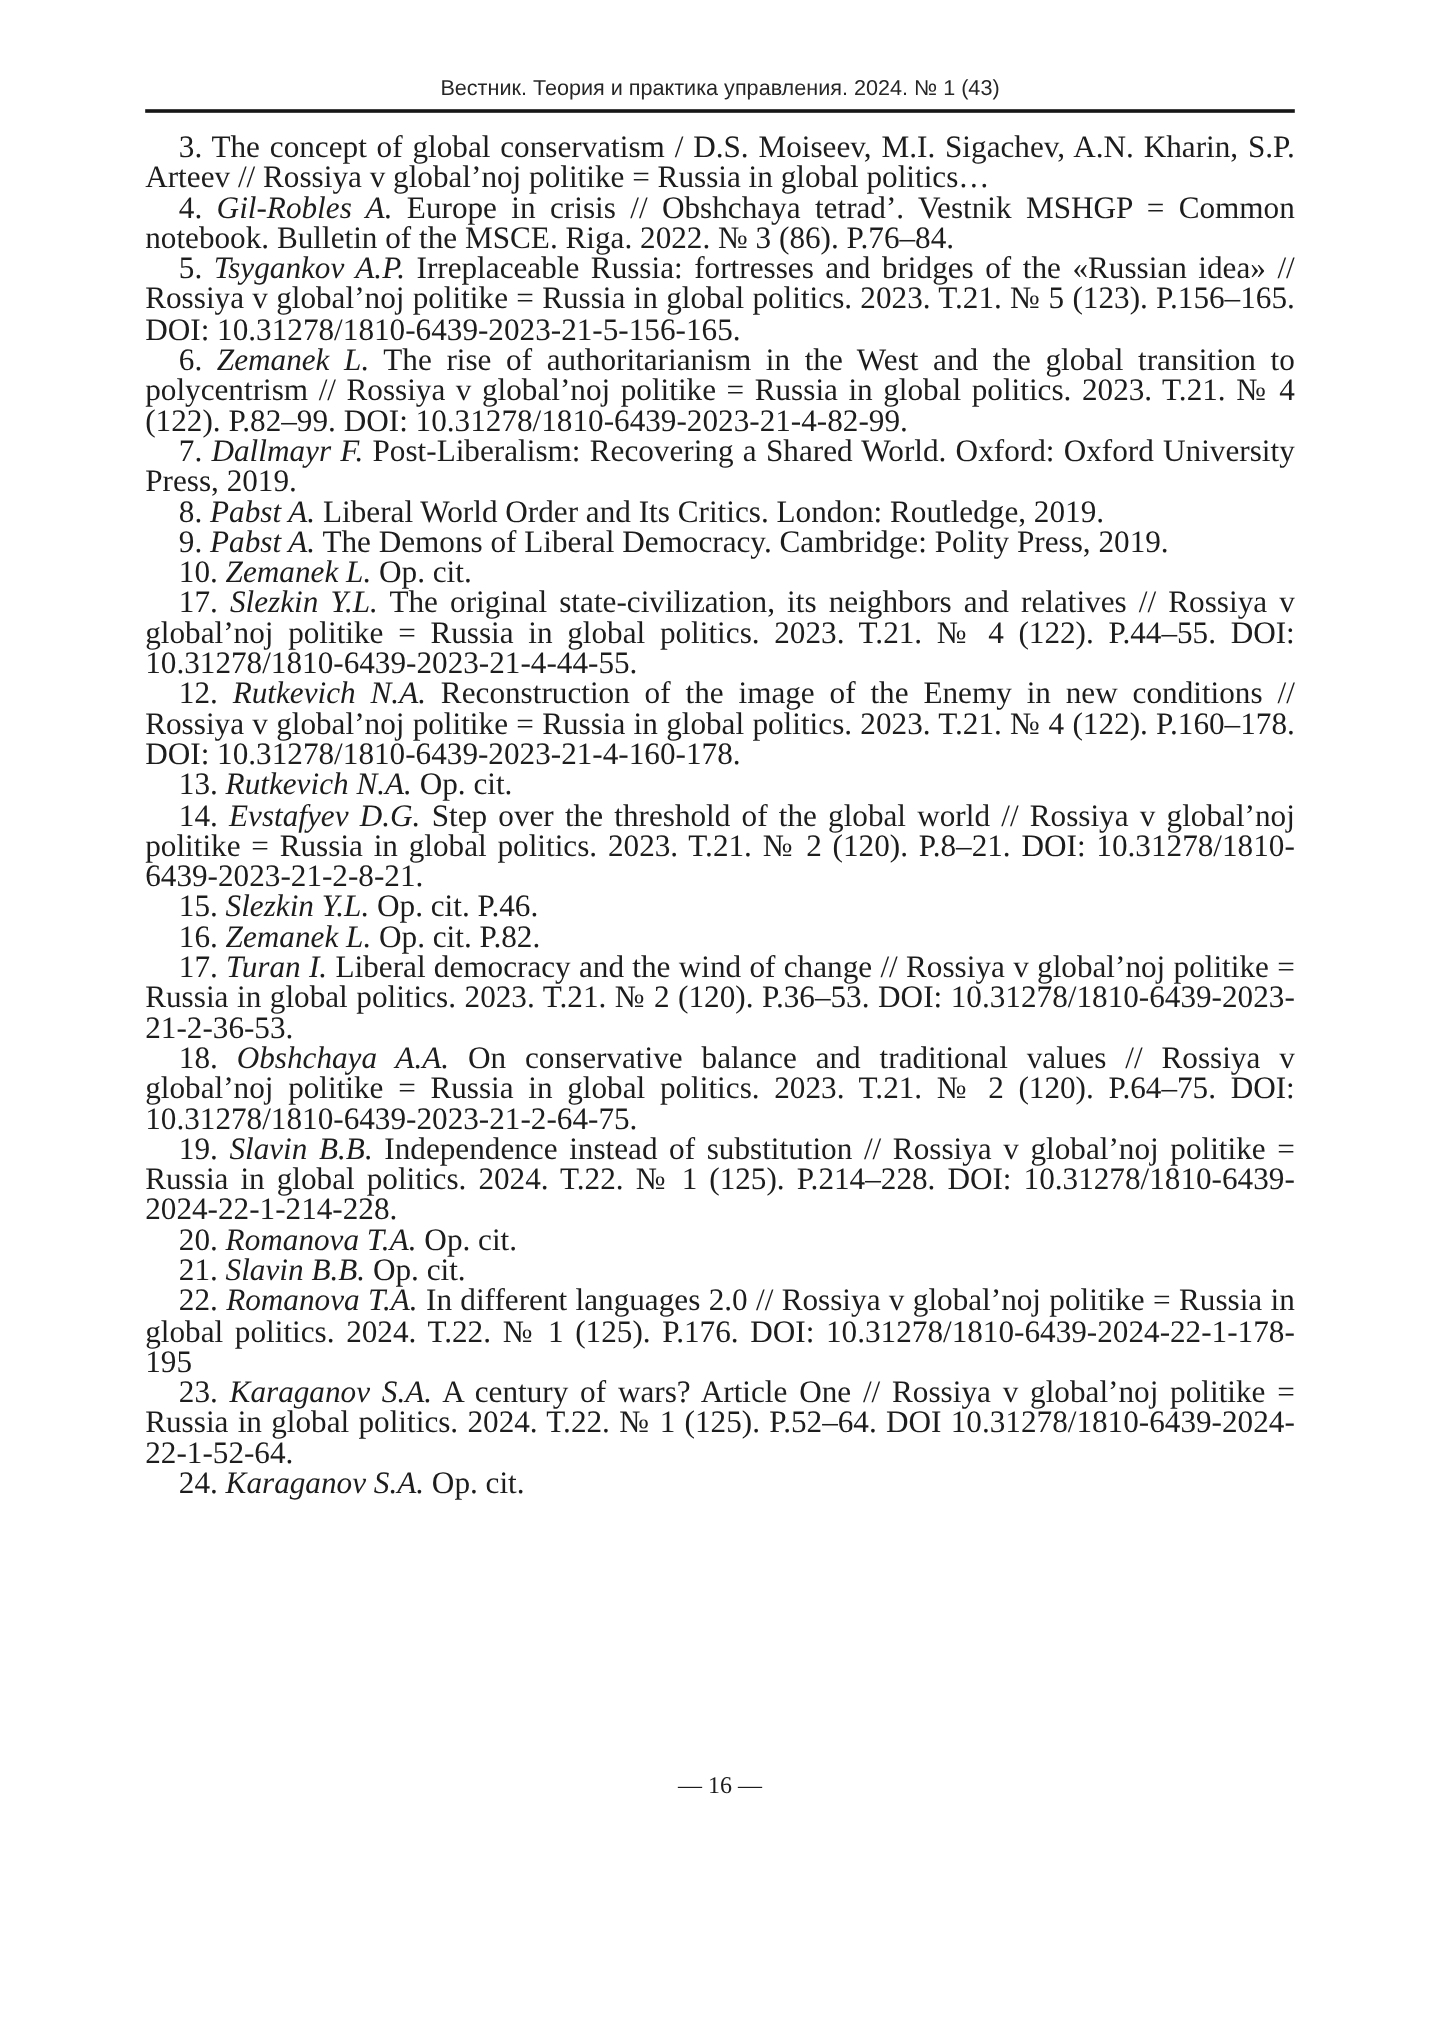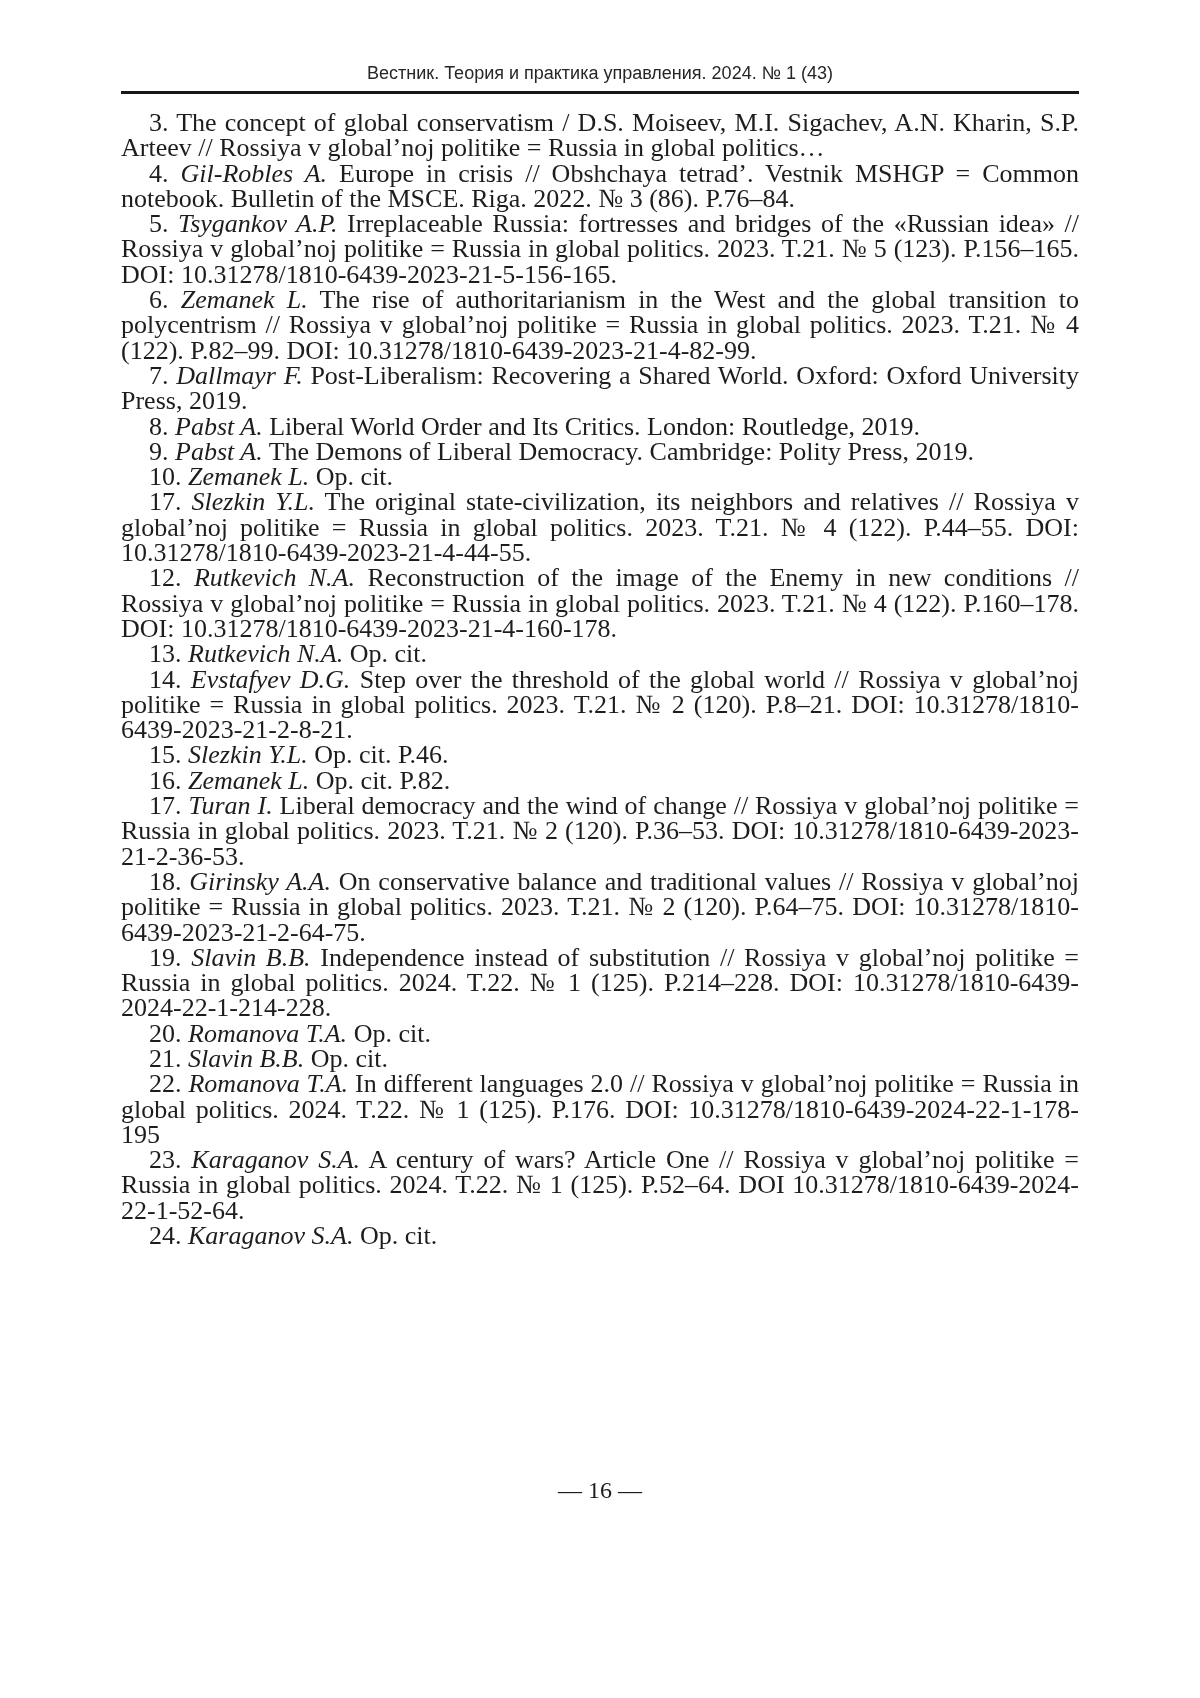--- a/index.html
+++ b/index.html
@@ -50,21 +50,21 @@
     text-indent: 28px;
   }
   .ref .author {
   }
   .page-footer {
     position: absolute;
     top: 1477px;
     left: 0;
     width: 1200px;
     text-align: center;
-    font-size: 24px;
+    font-size: 20px;
     color: #1d1d1d;
   }
 </style>
 </head>
 <body>
 
 <div class="page">
 
   <div class="running-header">
     <span>Вестник. Теория и практика управления. 2024. № 1 (43)</span>
@@ -81,21 +81,21 @@
     <p class="ref"><span>8.</span> <i class="author">Pabst A.</i> <span>Liberal World Order and Its Critics. London: Routledge, 2019.</span></p>
     <p class="ref"><span>9.</span> <i class="author">Pabst A.</i> <span>The Demons of Liberal Democracy. Cambridge: Polity Press, 2019.</span></p>
     <p class="ref"><span>10.</span> <i class="author">Zemanek L.</i> <span>Op. cit.</span></p>
     <p class="ref"><span>17.</span> <i class="author">Slezkin Y.L.</i> <span>The original state-civilization, its neighbors and relatives // Rossiya v global’noj politike = Russia in global politics. 2023. T.21. № 4 (122). P.44–55. DOI: 10.31278/1810-6439-2023-21-4-44-55.</span></p>
     <p class="ref"><span>12.</span> <i class="author">Rutkevich N.A.</i> <span>Reconstruction of the image of the Enemy in new conditions // Rossiya v global’noj politike = Russia in global politics. 2023. T.21. № 4 (122). P.160–178. DOI: 10.31278/1810-6439-2023-21-4-160-178.</span></p>
     <p class="ref"><span>13.</span> <i class="author">Rutkevich N.A.</i> <span>Op. cit.</span></p>
     <p class="ref"><span>14.</span> <i class="author">Evstafyev D.G.</i> <span>Step over the threshold of the global world // Rossiya v global’noj politike = Russia in global politics. 2023. T.21. № 2 (120). P.8–21. DOI: 10.31278/1810-6439-2023-21-2-8-21.</span></p>
     <p class="ref"><span>15.</span> <i class="author">Slezkin Y.L.</i> <span>Op. cit. P.46.</span></p>
     <p class="ref"><span>16.</span> <i class="author">Zemanek L.</i> <span>Op. cit. P.82.</span></p>
     <p class="ref"><span>17.</span> <i class="author">Turan I.</i> <span>Liberal democracy and the wind of change // Rossiya v global’noj politike = Russia in global politics. 2023. T.21. № 2 (120). P.36–53. DOI: 10.31278/1810-6439-2023-21-2-36-53.</span></p>
-    <p class="ref"><span>18.</span> <i class="author">Girinsky A.A.</i> <span>On conservative balance and traditional values // Rossiya v global’noj politike = Russia in global politics. 2023. T.21. № 2 (120). P.64–75. DOI: 10.31278/1810-6439-2023-21-2-64-75.</span></p>
+    <p class="ref"><span>18.</span> <i class="author">Obshchaya A.A.</i> <span>On conservative balance and traditional values // Rossiya v global’noj politike = Russia in global politics. 2023. T.21. № 2 (120). P.64–75. DOI: 10.31278/1810-6439-2023-21-2-64-75.</span></p>
     <p class="ref"><span>19.</span> <i class="author">Slavin B.B.</i> <span>Independence instead of substitution // Rossiya v global’noj politike = Russia in global politics. 2024. T.22. № 1 (125). P.214–228. DOI: 10.31278/1810-6439-2024-22-1-214-228.</span></p>
     <p class="ref"><span>20.</span> <i class="author">Romanova T.A.</i> <span>Op. cit.</span></p>
     <p class="ref"><span>21.</span> <i class="author">Slavin B.B.</i> <span>Op. cit.</span></p>
     <p class="ref"><span>22.</span> <i class="author">Romanova T.A.</i> <span>In different languages 2.0 // Rossiya v global’noj politike = Russia in global politics. 2024. T.22. № 1 (125). P.176. DOI: 10.31278/1810-6439-2024-22-1-178-195</span></p>
     <p class="ref"><span>23.</span> <i class="author">Karaganov S.A.</i> <span>A century of wars? Article One // Rossiya v global’noj politike = Russia in global politics. 2024. T.22. № 1 (125). P.52–64. DOI 10.31278/1810-6439-2024-22-1-52-64.</span></p>
     <p class="ref"><span>24.</span> <i class="author">Karaganov S.A.</i> <span>Op. cit.</span></p>
   </div>
 
   <div class="page-footer">
     <span>— 16 —</span>

